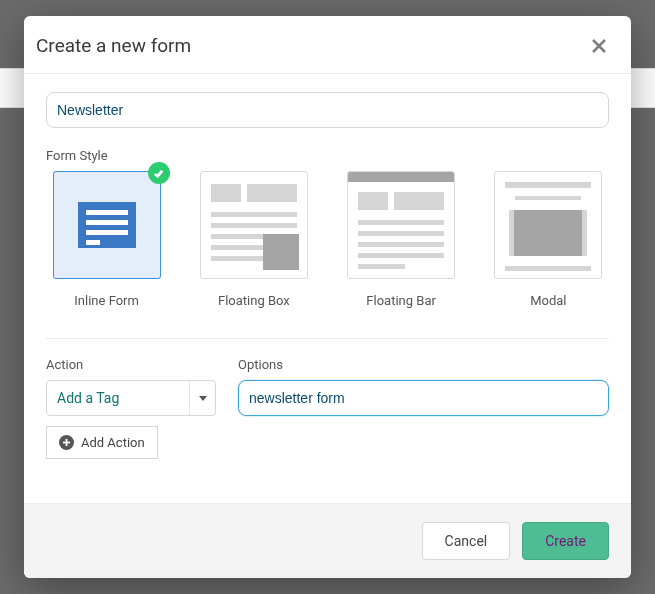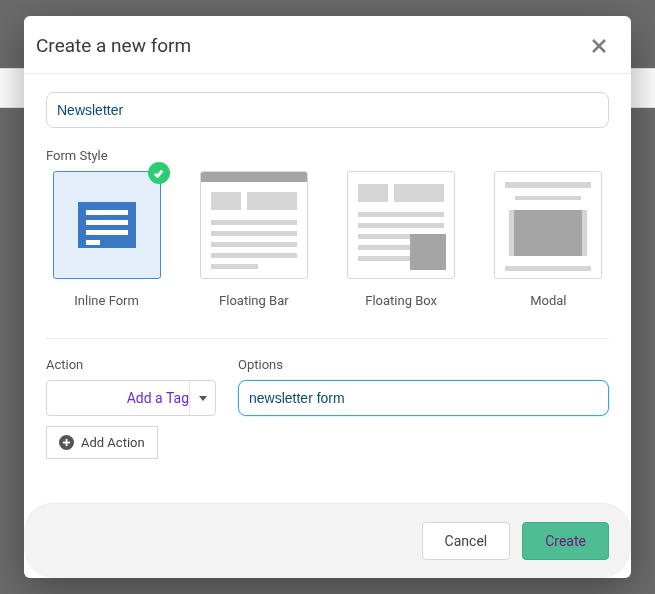--- a/index.html
+++ b/index.html
@@ -171,21 +171,21 @@
     position:relative;
     border:1px solid #d6d6d6;
     border-radius:4px;
     height:36px;
     display:flex;
     align-items:center;
     padding: 0 10px;
     cursor:pointer;
     background:#fff;
   }
-  .select-wrap .sel-text { flex:1; color:#6d28d9; font-size:14px;text-align:right; }
+  .select-wrap .sel-text { flex:1; color:#0f766e; font-size:14px; }
   .select-caret-box {
     width:26px; height:34px; border-left:1px solid #e5e5e5;
     display:flex; align-items:center; justify-content:center;
     margin-right:-10px;
   }
   .select-caret-box svg { width:10px; height:10px; fill:#555; }
   .add-action-btn {
     margin-top:10px;
     display:inline-flex;
     align-items:center;
@@ -204,21 +204,20 @@
   }
   .plus-circle svg { width:9px; height:9px; fill:#fff; }
 
   .modal-footer {
     background:#f3f3f3;
     border-top:1px solid #eaeaea;
     padding: 18px 22px;
     display:flex;
     justify-content:flex-end;
     gap:12px;
-    border-radius:29px;
   }
   .btn {
     height:38px;
     padding: 0 22px;
     border-radius:4px;
     font-size:14px;
     cursor:pointer;
     display:inline-flex;
     align-items:center;
     justify-content:center;
@@ -269,20 +268,40 @@
             <div class="style-thumb selected">
               <div class="inline-thumb-box">
                 <div class="line"></div>
                   <div class="line"></div>
                   <div class="line"></div>
                   <div class="line short"></div>
               </div>
             </div>
           </div>
           <div class="style-caption">Inline Form</div>
+        </div>
+
+        <div class="style-card">
+          <div class="style-card-wrap">
+            <div class="style-thumb">
+              <div class="fbox-pad">
+                <div class="fbox-row1">
+                    <div class="gblock a"></div>
+                    <div class="gblock b"></div>
+                  </div>
+                <div class="gline"></div>
+                  <div class="gline"></div>
+                  <div class="gline"></div>
+                  <div class="gline"></div>
+                  <div class="gline"></div>
+                <div class="fbox-overlay"></div>
+              </div>
+            </div>
+          </div>
+          <div class="style-caption">Floating Box</div>
         </div>
 
         <div class="style-card">
           <div class="style-card-wrap">
             <div class="style-thumb">
               <div class="fb-topbar"></div>
               <div class="fb-pad">
                 <div class="fb-row1">
                     <div class="gblock a"></div>
                     <div class="gblock b"></div>
@@ -294,40 +313,20 @@
                   <div class="gline short"></div>
               </div>
             </div>
           </div>
           <div class="style-caption">Floating Bar</div>
         </div>
 
         <div class="style-card">
           <div class="style-card-wrap">
             <div class="style-thumb">
-              <div class="fbox-pad">
-                <div class="fbox-row1">
-                    <div class="gblock a"></div>
-                    <div class="gblock b"></div>
-                  </div>
-                <div class="gline"></div>
-                  <div class="gline"></div>
-                  <div class="gline"></div>
-                  <div class="gline"></div>
-                  <div class="gline"></div>
-                <div class="fbox-overlay"></div>
-              </div>
-            </div>
-          </div>
-          <div class="style-caption">Floating Box</div>
-        </div>
-
-        <div class="style-card">
-          <div class="style-card-wrap">
-            <div class="style-thumb">
               <div class="modal-thumb-top"></div>
               <div class="modal-thumb-top2"></div>
               <div class="modal-thumb-box"></div>
               <div class="modal-thumb-bot"></div>
             </div>
           </div>
           <div class="style-caption">Modal</div>
         </div>
 
       </div>

